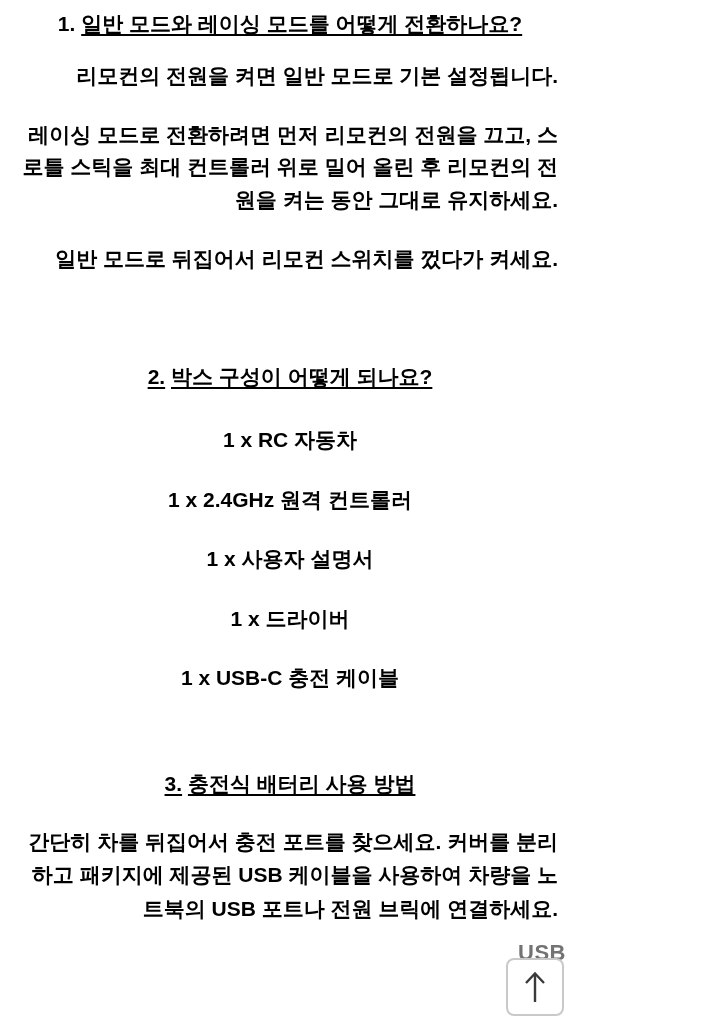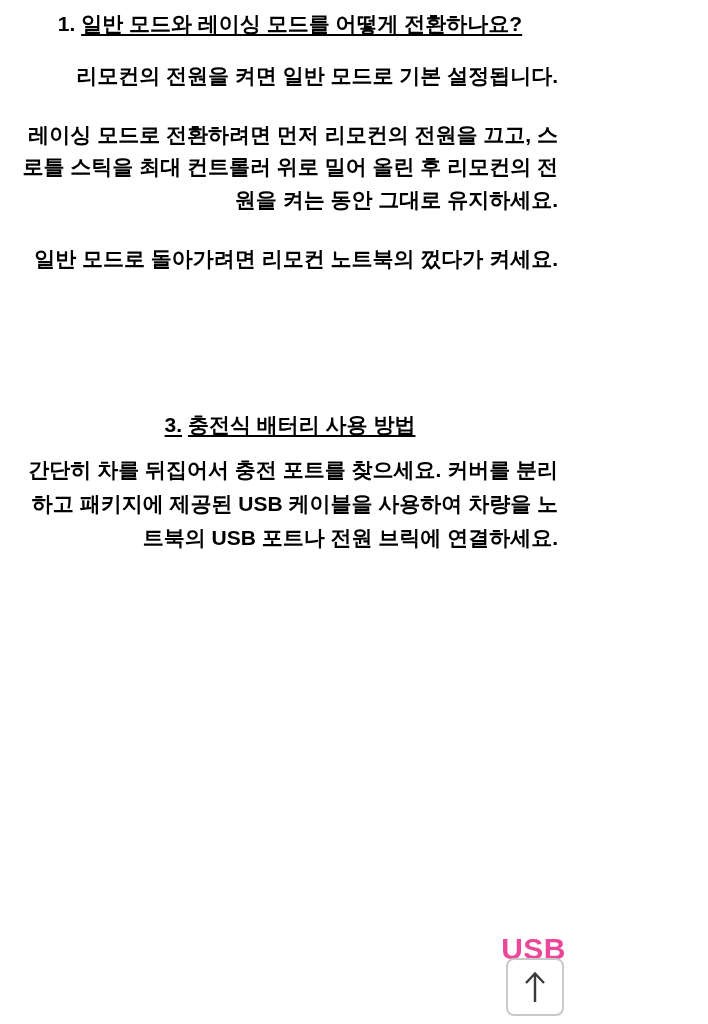--- a/index.html
+++ b/index.html
@@ -56,21 +56,21 @@
   .gap-lg {
     height: 62px;
   }
   .gap-md {
     height: 48px;
   }
   .sec2 .q-heading {
     margin-bottom: 34px;
   }
   .sec3 .q-heading {
-    margin-bottom: 14px;
+    margin-bottom: 26px;
   }
   .sec3 .para {
     line-height: 1.6;
     margin-bottom: 16px;
   }
   
   .fab {
     position: absolute;
     right: 16px;
     bottom: 8px;
@@ -84,45 +84,56 @@
     justify-content: center;
     box-sizing: border-box;
   }
   .fab svg {
     display: block;
   }
   .watermark {
     position: absolute;
     right: 14px;
     bottom: 58px;
-    font-size: 30px;
+    font-size: 22px;
     font-weight: bold;
-    color: #ec4899;
+    color: #737373;
     letter-spacing: 0.5px;
     pointer-events: none;
     white-space: nowrap;
   }
 </style>
 </head>
 <body>
 
 <div class="page">
 
   <div class="faq-section sec1">
     <div class="q-heading">
       <span class="q-num">1.</span>
       <span class="q-text">일반 모드와 레이싱 모드를 어떻게 전환하나요?</span>
     </div>
     <p class="para">리모컨의 전원을 켜면 일반 모드로 기본 설정됩니다.</p>
     <p class="para">레이싱 모드로 전환하려면 먼저 리모컨의 전원을 끄고, 스로틀 스틱을 최대 컨트롤러 위로 밀어 올린 후 리모컨의 전원을 켜는 동안 그대로 유지하세요.</p>
-    <p class="para">일반 모드로 돌아가려면 리모컨 노트북의 껐다가 켜세요.</p>
+    <p class="para">일반 모드로 뒤집어서 리모컨 스위치를 껐다가 켜세요.</p>
   </div>
 
   <div class="gap-lg"></div>
 
+  <div class="faq-section sec2">
+    <div class="q-heading">
+      <span class="q-num q-text">2.</span>
+      <span class="q-text">박스 구성이 어떻게 되나요?</span>
+    </div>
+    <p class="list-item">1 x RC 자동차</p>
+    <p class="list-item">1 x 2.4GHz 원격 컨트롤러</p>
+    <p class="list-item">1 x 사용자 설명서</p>
+    <p class="list-item">1 x 드라이버</p>
+    <p class="list-item">1 x USB-C 충전 케이블</p>
+  </div>
 
   <div class="gap-md"></div>
 
   <div class="faq-section sec3">
     <div class="q-heading">
       <span class="q-num q-text">3.</span>
       <span class="q-text">충전식 배터리 사용 방법</span>
     </div>
     <p class="para">간단히 차를 뒤집어서 충전 포트를 찾으세요. 커버를 분리하고 패키지에 제공된 USB 케이블을 사용하여 차량을 노트북의 USB 포트나 전원 브릭에 연결하세요.</p>
   </div>

